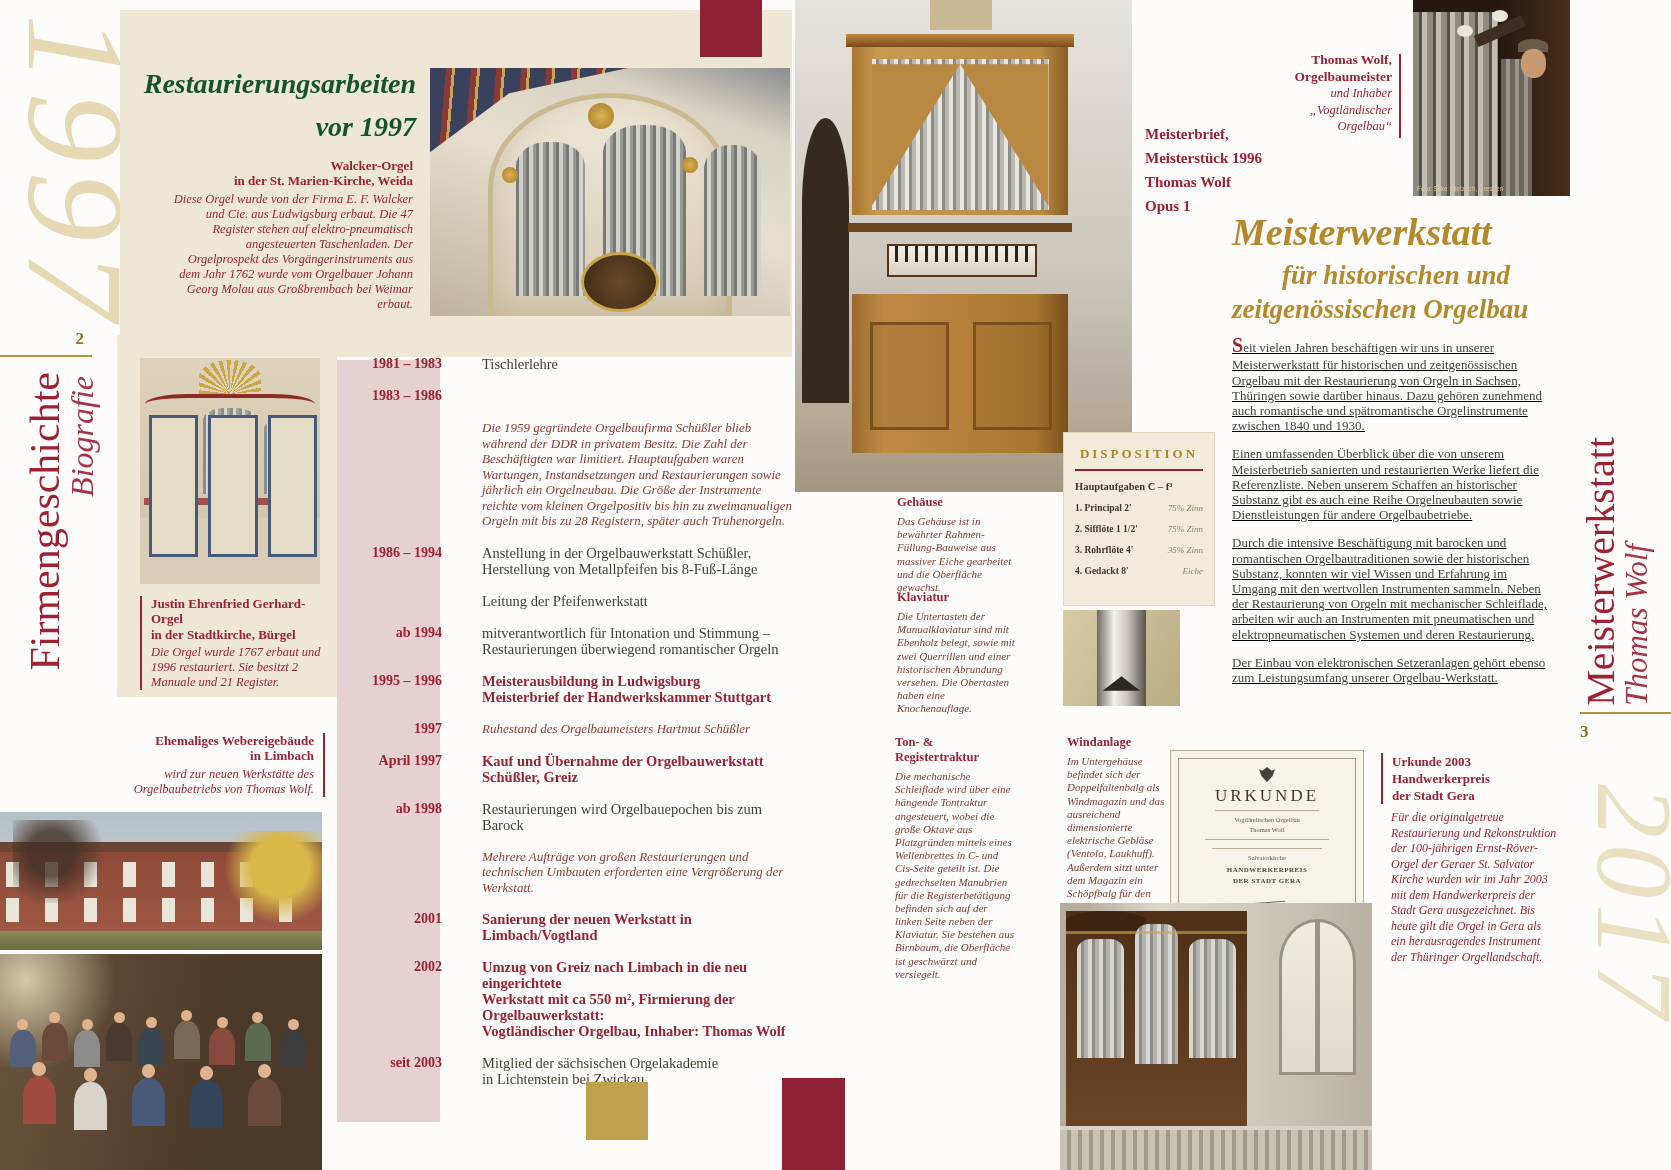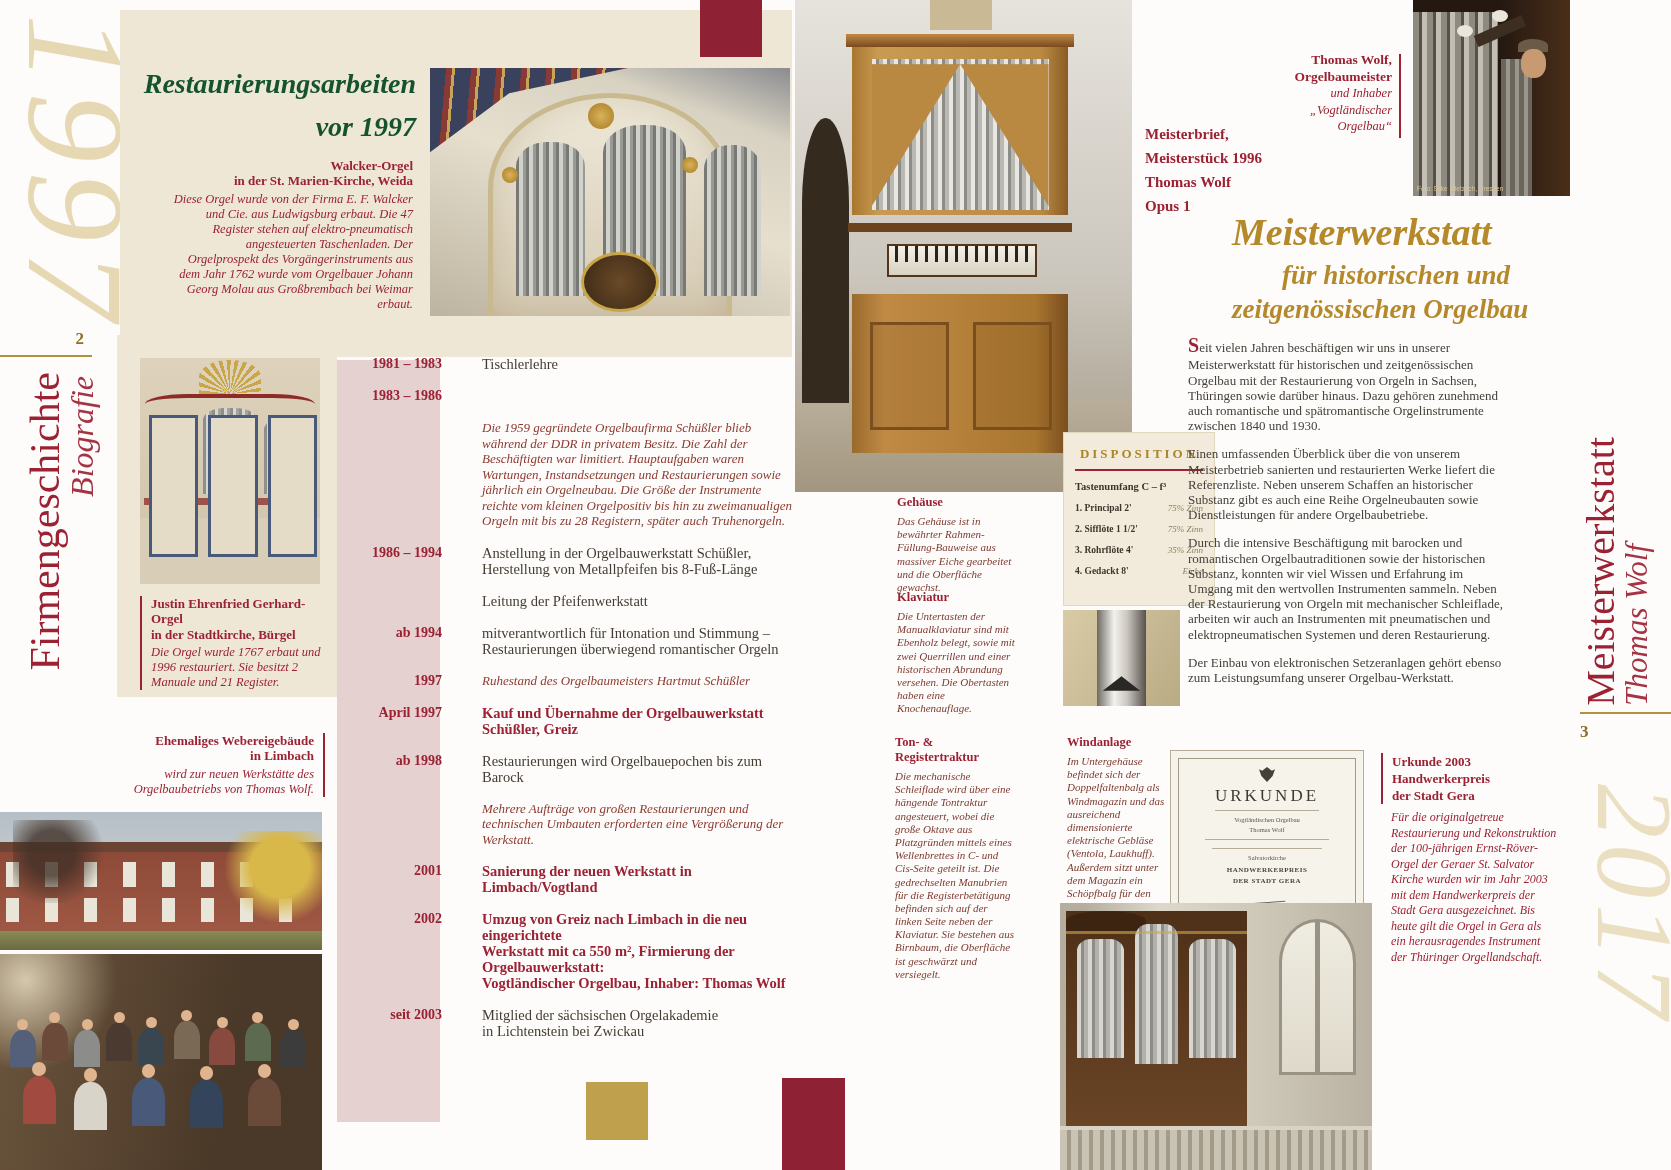--- a/index.html
+++ b/index.html
@@ -221,20 +221,25 @@
       </div>
       <div class="trow plain">
         <div class="tdate"></div>
         <div class="ttext pre">Leitung der Pfeifenwerkstatt</div>
       </div>
       <div class="trow plain">
         <div class="tdate">ab 1994</div>
         <div class="ttext pre">mitverantwortlich für Intonation und Stimmung –
 Restaurierungen überwiegend romantischer Orgeln</div>
       </div>
+      <div class="trow red">
+        <div class="tdate">1995 – 1996</div>
+        <div class="ttext pre">Meisterausbildung in Ludwigsburg
+Meisterbrief der Handwerkskammer Stuttgart</div>
+      </div>
       <div class="trow italic">
         <div class="tdate">1997</div>
         <div class="ttext pre">Ruhestand des Orgelbaumeisters Hartmut Schüßler</div>
       </div>
       <div class="trow red">
         <div class="tdate">April 1997</div>
         <div class="ttext pre">Kauf und Übernahme der Orgelbauwerkstatt Schüßler, Greiz</div>
       </div>
       <div class="trow plain">
         <div class="tdate">ab 1998</div>
@@ -384,21 +389,21 @@
   <div class="abs positiv-cap" style="left:1145px;top:122px;">
     <div>Meisterbrief,</div>
     <div>Meisterstück 1996</div>
     <div>Thomas Wolf</div>
     <div>Opus 1</div>
   </div>
 
   <div class="abs dispo" style="left:1063px;top:432px;width:152px;height:174px;">
     <div class="dispo-title">DISPOSITION</div>
     <div class="dispo-sep"></div>
-    <div class="dispo-range">Tastenumfang C – f³</div>
+    <div class="dispo-range">Hauptaufgaben C – f³</div>
     <div>
         <div class="stop">
           <span class="sname">1. Principal 2'</span>
           <span class="smat">75% Zinn</span>
         </div>
         <div class="stop">
           <span class="sname">2. Sifflöte 1 1/2'</span>
           <span class="smat">75% Zinn</span>
         </div>
         <div class="stop">
@@ -451,21 +456,21 @@
     <div class="i">und Inhaber</div>
     <div class="i">„Vogtländischer</div>
     <div class="i">Orgelbau“</div>
   </div>
   <div class="abs redline" style="left:1399px;top:54px;height:84px;"></div>
 
   <div class="abs gold-h" style="left:1232px;top:210px;font-size:38px;">Meisterwerkstatt</div>
   <div class="abs gold-h" style="left:1282px;top:260px;font-size:27px;">für historischen und</div>
   <div class="abs gold-h" style="left:1232px;top:294px;font-size:27px;">zeitgenössischen Orgelbau</div>
 
-  <div class="abs" style="left:1188px;top:334px;width:322px;">
+  <div class="abs" style="left:1232px;top:334px;width:322px;text-decoration:underline;">
       <p class="rp"><span class="dropcap">S</span>eit vielen Jahren beschäftigen wir uns in unserer Meisterwerkstatt für historischen und zeitgenössischen Orgelbau mit der Restaurierung von Orgeln in Sachsen, Thüringen sowie darüber hinaus. Dazu gehören zunehmend auch romantische und spätromantische Orgelinstrumente zwischen 1840 und 1930.</p>
       <p class="rp">Einen umfassenden Überblick über die von unserem Meisterbetrieb sanierten und restaurierten Werke liefert die Referenzliste. Neben unserem Schaffen an historischer Substanz gibt es auch eine Reihe Orgelneubauten sowie Dienstleistungen für andere Orgelbaubetriebe.</p>
       <p class="rp">Durch die intensive Beschäftigung mit barocken und romantischen Orgelbautraditionen sowie der historischen Substanz, konnten wir viel Wissen und Erfahrung im Umgang mit den wertvollen Instrumenten sammeln. Neben der Restaurierung von Orgeln mit mechanischer Schleiflade, arbeiten wir auch an Instrumenten mit pneumatischen und elektropneumatischen Systemen und deren Restaurierung.</p>
       <p class="rp">Der Einbau von elektronischen Setzeranlagen gehört ebenso zum Leistungsumfang unserer Orgelbau-Werkstatt.</p>
     </div>
 
   <div class="abs ph cert" style="left:1170px;top:750px;width:194px;height:198px;">
     <div class="frame"></div>
     <div class="inner">
       <div class="crest"></div>

